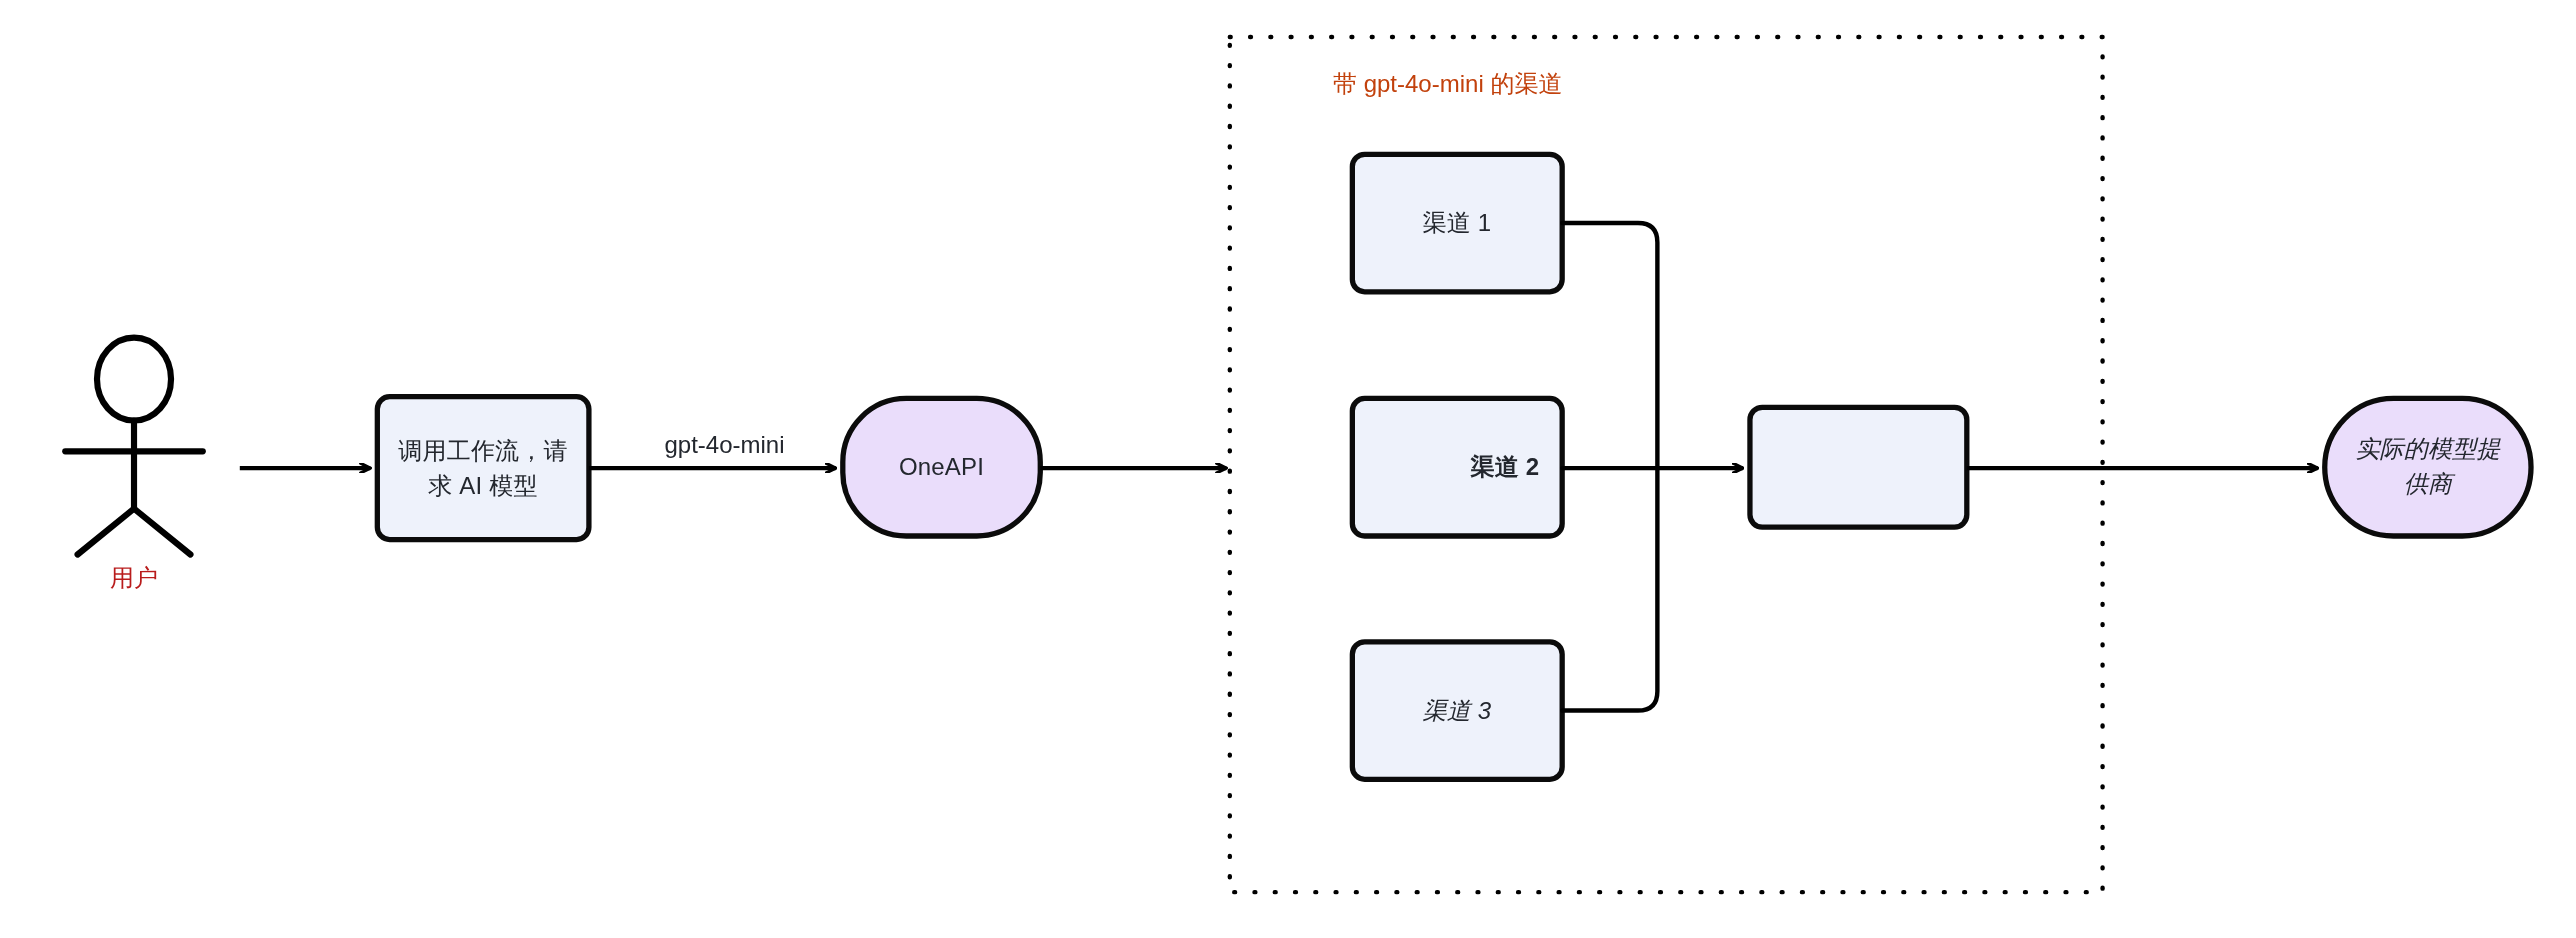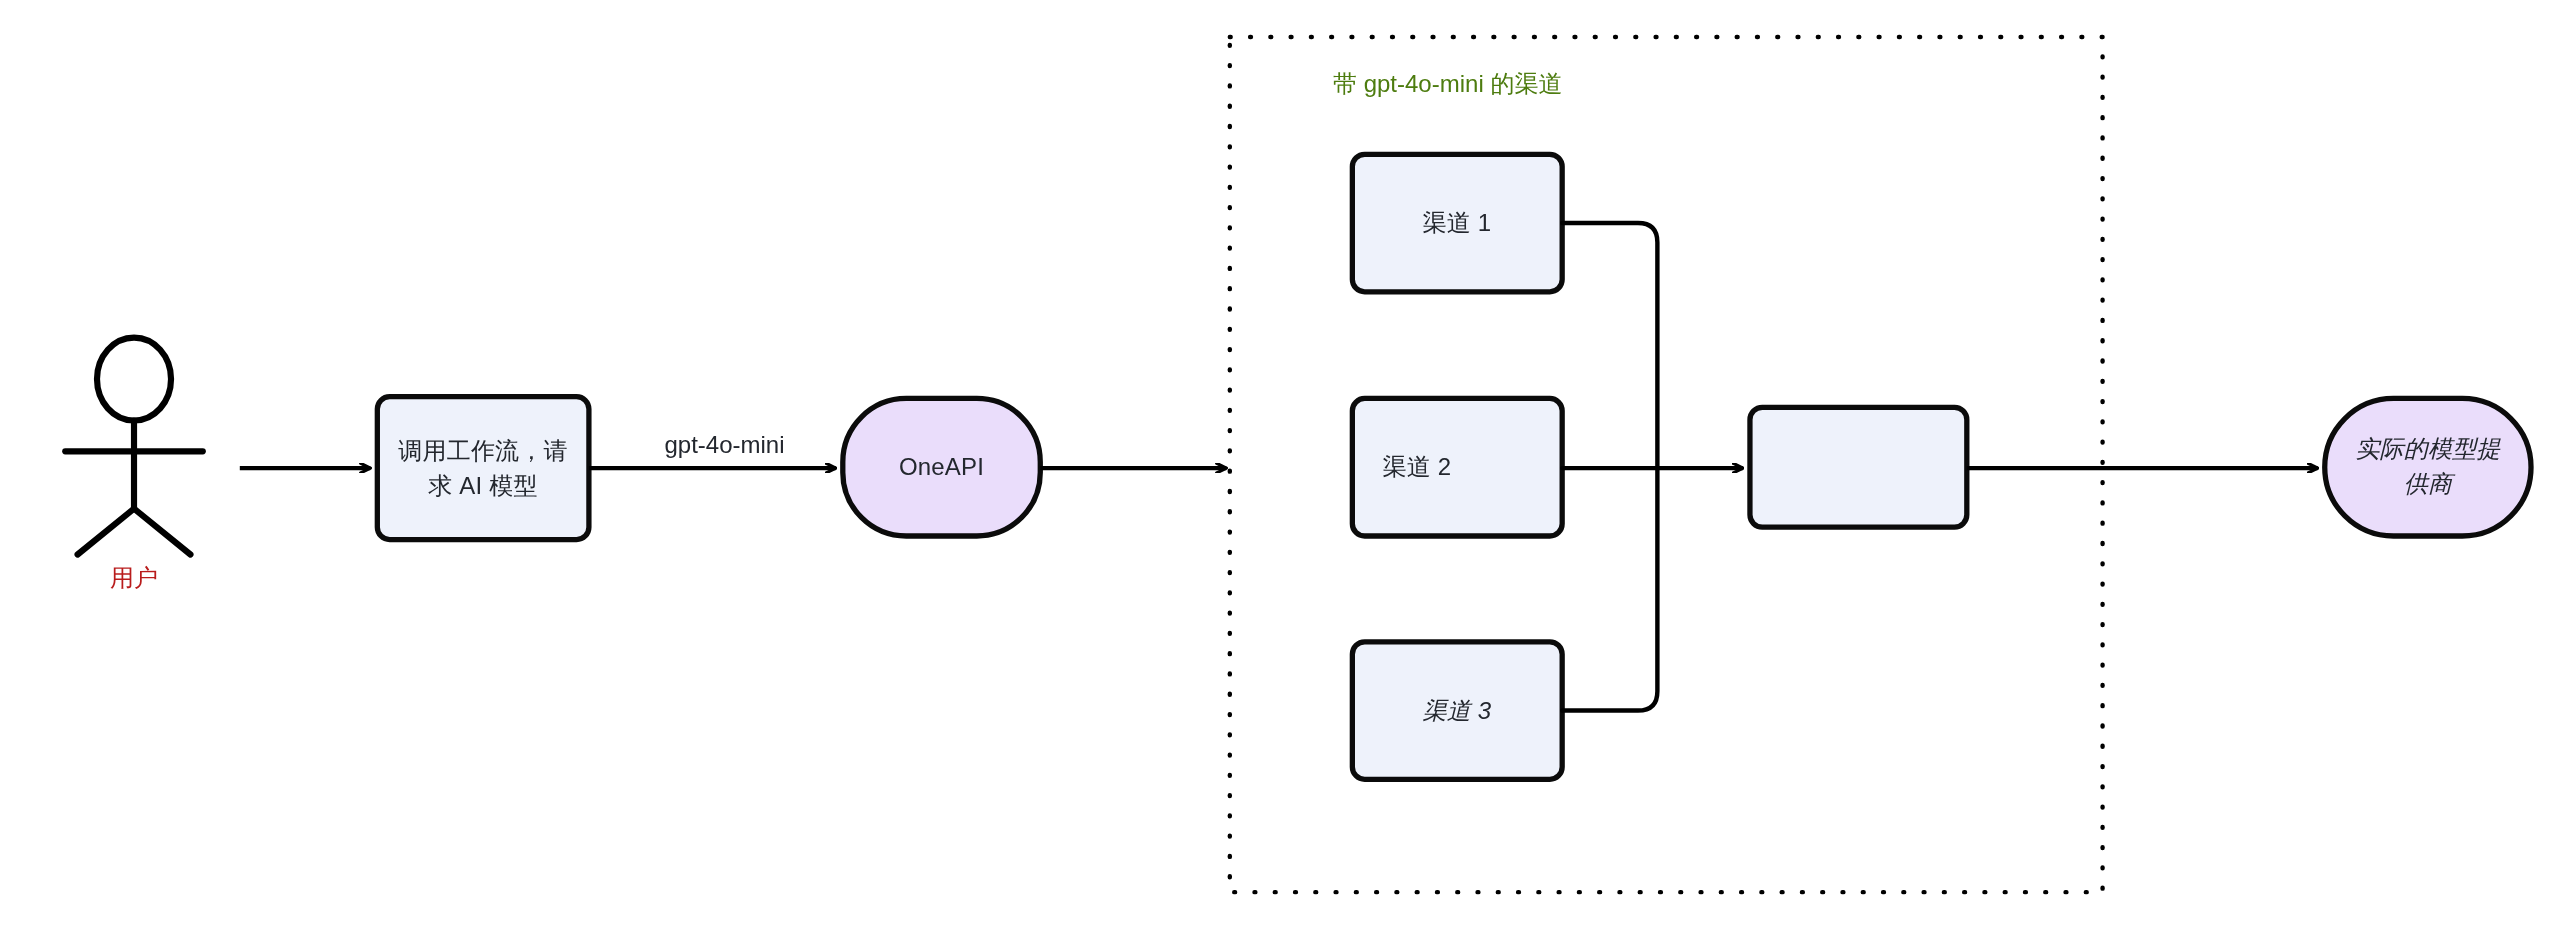--- a/index.html
+++ b/index.html
@@ -40,21 +40,21 @@
   .edge-label {
     position: absolute;
     color: #23272e;
     font-size: 24px;
     line-height: 1.3;
     white-space: nowrap;
     text-align: center;
   }
   .group-title {
     position: absolute;
-    color: #4d7c0f;
+    color: #c2410c;
     font-size: 24px;
     line-height: 1.3;
     white-space: nowrap;
   }
   .actor-caption {
     position: absolute;
     color: #b91c1c;
     font-size: 24px;
     line-height: 1.3;
     white-space: nowrap;
@@ -123,21 +123,21 @@
 求 AI 模型</div>
 
   <div class="node-label" style="left:843px; top:398px; width:197px; height:138px;">OneAPI</div>
 
   <div class="edge-label" style="left:623px; top:429px; width:203px;">gpt-4o-mini</div>
 
   <div class="group-title" style="left:1333px; top:68px;">带 gpt-4o-mini 的渠道</div>
 
   <div class="node-label" style="left:1352px; top:154px; width:210px; height:138px;text-align:right;">渠道 1</div>
 
-  <div class="node-label" style="left:1312px; top:398px; width:210px; height:138px;">渠道 2</div>
+  <div class="node-label" style="left:1400px; top:398px; width:210px; height:138px;font-weight:bold;">渠道 2</div>
 
   <div class="node-label" style="left:1352px; top:642px; width:210px; height:138px;font-style:italic;">渠道 3</div>
 
 
 
   <div class="node-label" style="left:2325px; top:398px; width:206px; height:138px;font-style:italic;">实际的模型提
 供商</div>
 
   <div class="hit" style="left:65px; top:338px; width:138px; height:220px;"></div>
   <div class="hit" style="left:377px; top:397px; width:212px; height:143px;"></div>

